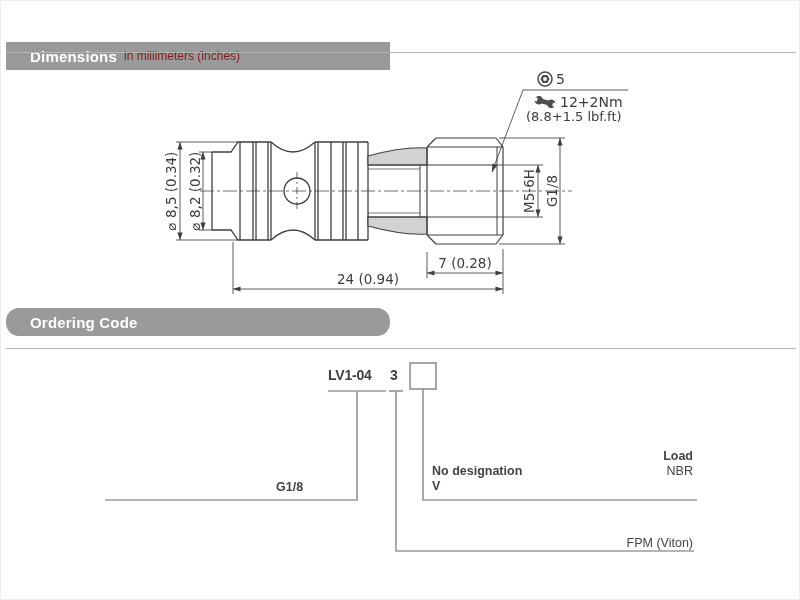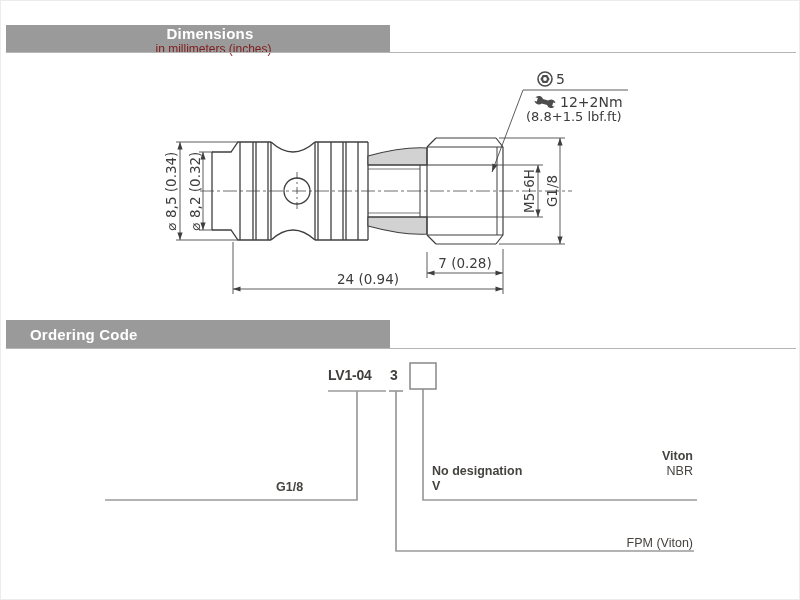--- a/index.html
+++ b/index.html
@@ -19,27 +19,27 @@
   .ord-text{position:absolute;color:#45433f;font-size:12.5px;line-height:14px;white-space:nowrap;}
   .bold{font-weight:bold;text-align:right;}
   .code-txt{position:absolute;color:#413f3c;font-size:14px;font-weight:bold;letter-spacing:-.2px;white-space:nowrap;}
   .right-col{left:430px;width:263px;text-align:right;}
 </style>
 </head>
 <body>
 
 <div class="page">
 
-  <div class="bar" style="top:25px;flex-direction:column;">
+  <div class="bar" style="top:42px;">
     <span class="bar-title">Dimensions</span>
     <span class="bar-sub">in millimeters (inches)</span>
   </div>
   <div class="rule" style="top:52px;"></div>
 
-  <div class="bar" style="top:320px;">
+  <div class="bar" style="top:308px;border-radius:13px;">
     <span class="bar-title">Ordering Code</span>
   </div>
   <div class="rule" style="top:348px;"></div>
 
   <svg class="drawing-svg" width="800" height="600" viewBox="0 0 800 600" font-family="DejaVu Sans, sans-serif">
 
     <path d="M200,191 H572" stroke="#4a4a4a" stroke-width="0.8" stroke-dasharray="14 3 3 3" fill="none"></path>
 
     <g stroke="#3f3f3f" stroke-width="1.3" fill="none">
       <path d="M212,152 V230"></path>
@@ -163,19 +163,19 @@
       <path d="M396,391 V551 H694"></path>
     </g>
     <rect x="410" y="363" width="26" height="26" fill="#fff" stroke="#8f8f8f" stroke-width="1.6"></rect>
   </svg>
 
   <div class="code-txt" style="left:328px;top:367px;">LV1-04</div>
   <div class="code-txt" style="left:390px;top:367px;">3</div>
 
   <div class="ord-text bold" style="left:276px;top:480px;">G1/8</div>
 
-  <div class="ord-text bold right-col" style="top:449px;">Viton</div>
+  <div class="ord-text bold right-col" style="top:449px;">Load</div>
   <div class="ord-text bold" style="left:432px;top:464px;">No designation</div>
   <div class="ord-text right-col" style="top:464px;">NBR</div>
   <div class="ord-text bold" style="left:432px;top:479px;">V</div>
   <div class="ord-text right-col" style="top:506px;margin-top:30px;">FPM (Viton)</div>
 
 </div>
 
 </body></html>

